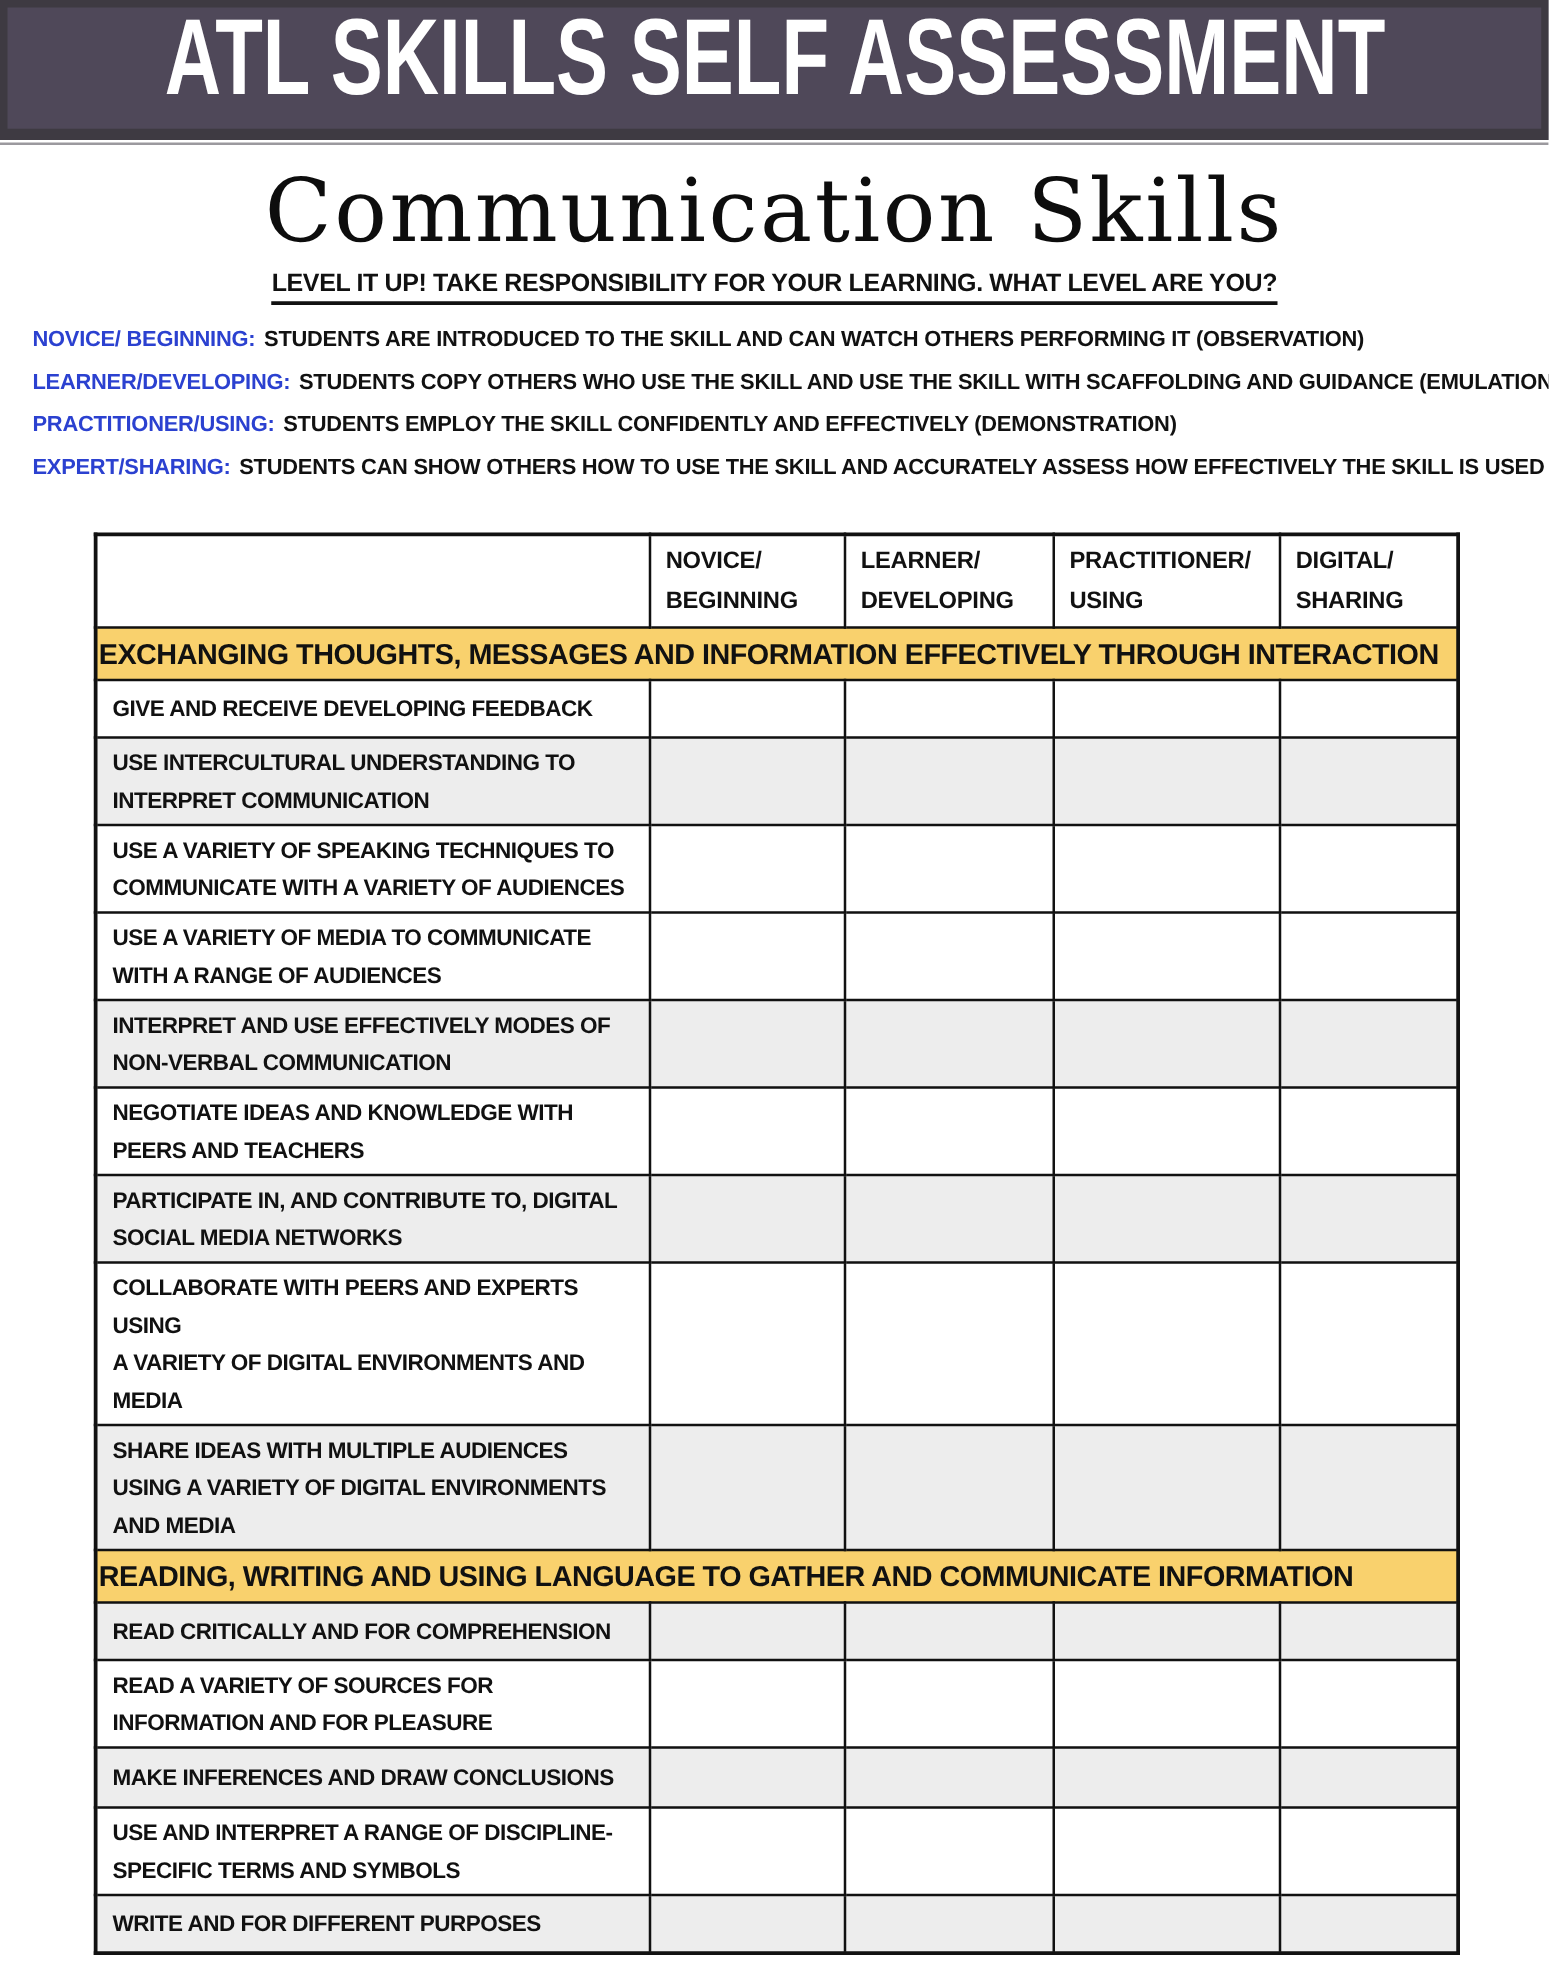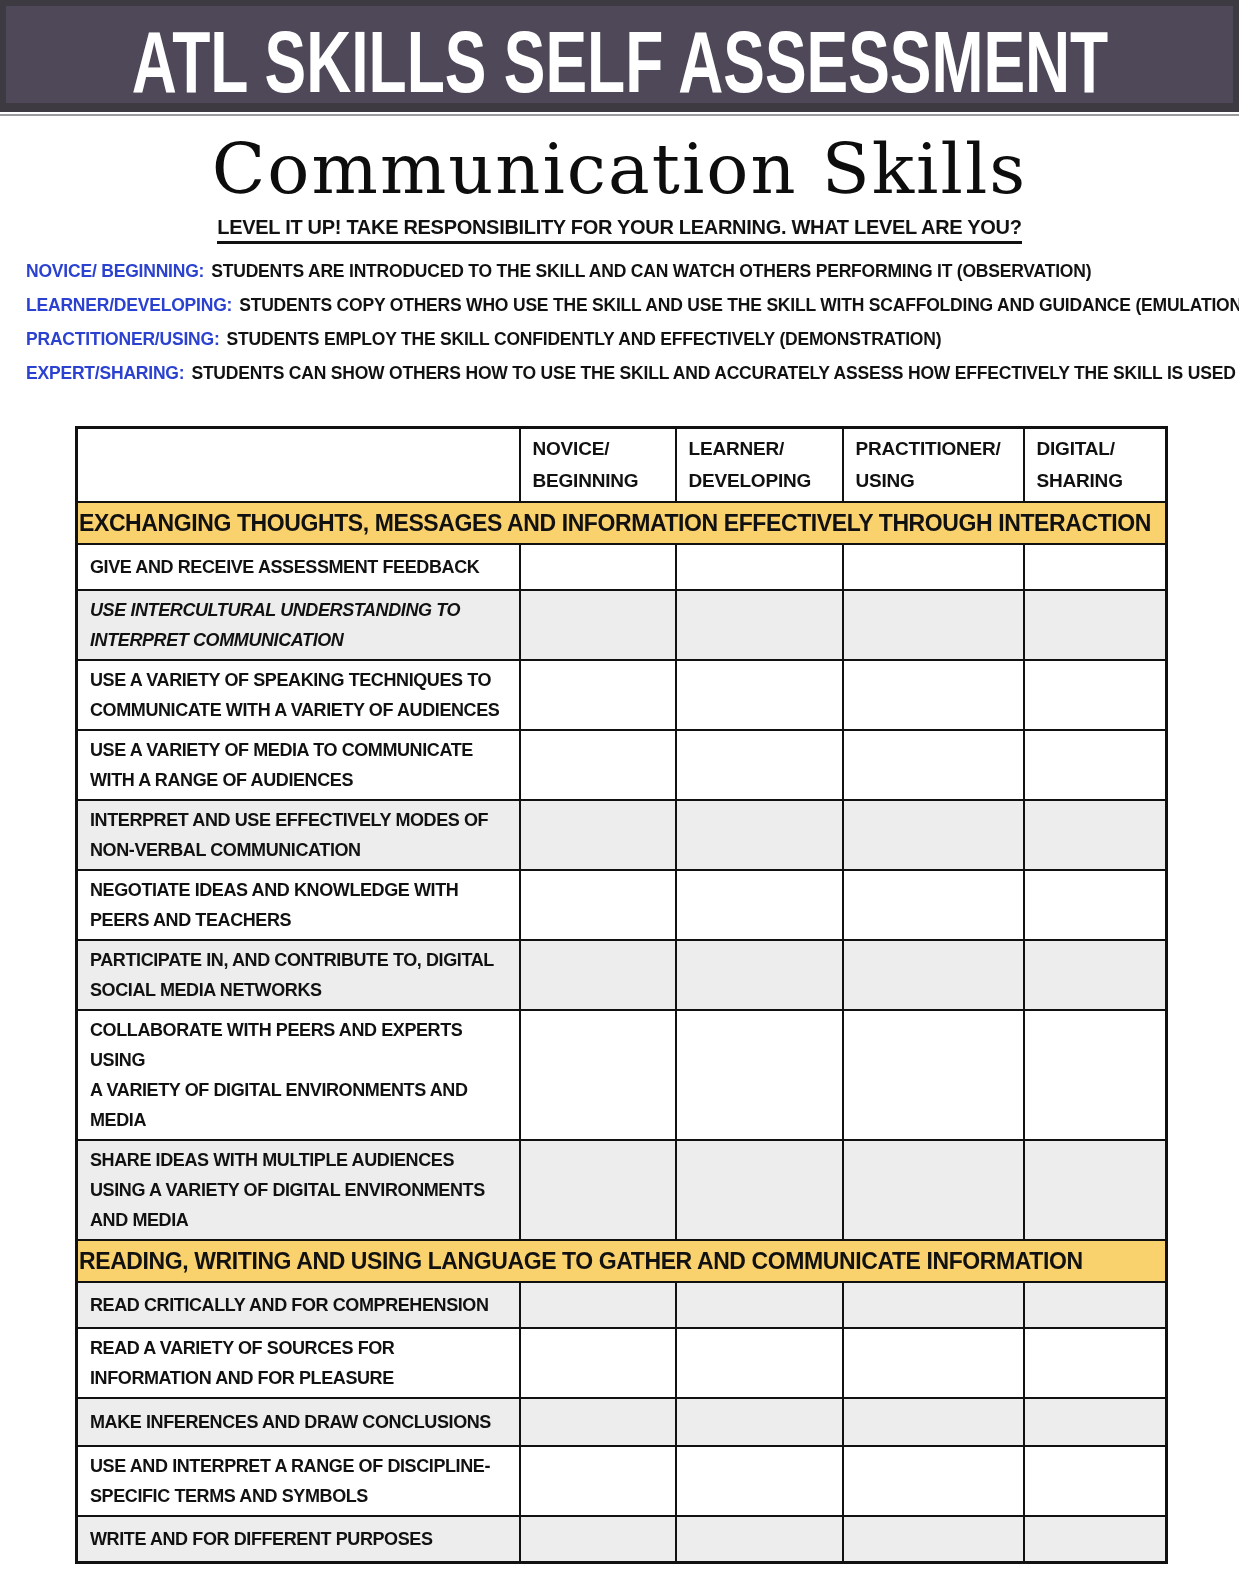--- a/index.html
+++ b/index.html
@@ -6,21 +6,21 @@
   .page{
     width:1239px;height:1590px;position:relative;background:#fff;overflow:hidden;
     font-family:"Liberation Sans",sans-serif;color:#111;
   }
   
   .banner{
     box-sizing:border-box;width:1239px;height:112px;
     background:var(--banner-bg,#4f4859);
     border:6px solid var(--banner-frame,#3e3a42);
     border-bottom-width:9px;
-    display:flex;align-items:flex-end;justify-content:center;
+    display:flex;align-items:flex-start;justify-content:center;
   }
   .banner-title{
     color:#fff;font-weight:bold;font-size:80px;line-height:1;
     white-space:nowrap;letter-spacing:0px;
     transform:scale(0.78,1.08);transform-origin:center;
   }
   .banner-shadow{height:2px;background:#9b999e;margin-top:2px;}
   
   .subtitle{
     text-align:center;margin-top:18px;
@@ -106,27 +106,27 @@
 USING</th>
         <th class="col-header">DIGITAL/
 SHARING</th>
       </tr>
     </thead>
     <tbody>
         <tr>
           <td colspan="5" class="section-header">EXCHANGING THOUGHTS, MESSAGES AND INFORMATION EFFECTIVELY THROUGH INTERACTION</td>
         </tr>
         <tr style="height: 46px;">
-          <td class="skill">GIVE AND RECEIVE ASSESSMENT FEEDBACK</td>
-          <td class="level-cell"></td>
-          <td class="level-cell"></td>
-          <td class="level-cell"></td>
-          <td class="level-cell"></td>
-        </tr>
-        <tr class="shaded" style="height: 68px; font-style: italic;">
+          <td class="skill">GIVE AND RECEIVE DEVELOPING FEEDBACK</td>
+          <td class="level-cell"></td>
+          <td class="level-cell"></td>
+          <td class="level-cell"></td>
+          <td class="level-cell"></td>
+        </tr>
+        <tr class="shaded" style="height: 68px;">
           <td class="skill">USE INTERCULTURAL UNDERSTANDING TO
 INTERPRET COMMUNICATION</td>
           <td class="level-cell"></td>
           <td class="level-cell"></td>
           <td class="level-cell"></td>
           <td class="level-cell"></td>
         </tr>
         <tr style="height: 68px;">
           <td class="skill">USE A VARIETY OF SPEAKING TECHNIQUES TO
 COMMUNICATE WITH A VARIETY OF AUDIENCES</td>

